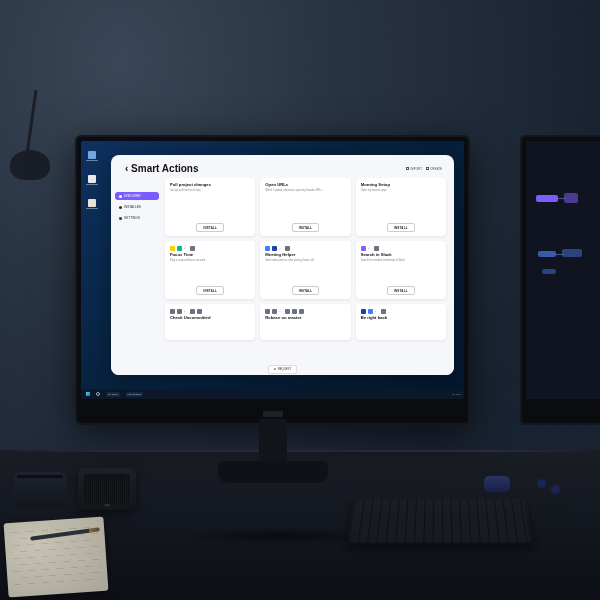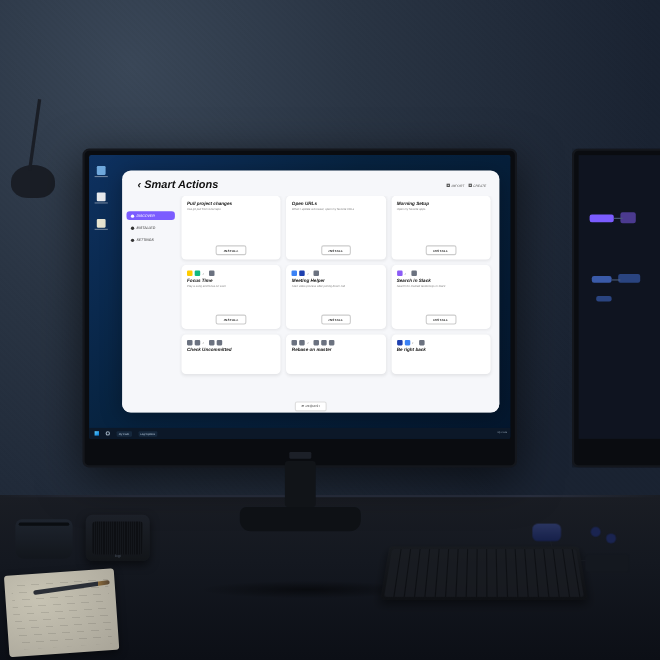--- a/index.html
+++ b/index.html
@@ -40,21 +40,20 @@
     position: absolute; left: 10px; top: 150px; width: 50px; height: 40px;
     z-index: 2;
   }
   .lamp-head { width: 40px; height: 30px; background: #1a1e26; border-radius: 50% 50% 40% 40%; }
   .lamp-arm { position: absolute; top: -60px; left: 20px; width: 3px; height: 65px; background: #1a1e26; transform: rotate(8deg); }
 
   
   .monitor {
     position: absolute; left: 75px; top: 135px; width: 395px; height: 290px;
     z-index: 3;
-    font-style: italic;
   }
   .monitor-bezel {
     position: absolute; inset: 0;
     background: #0a0c10;
     border-radius: 6px;
     border: 2px solid #14171d;
     box-shadow: 0 10px 40px rgba(0,0,0,0.6);
   }
   .monitor-screen {
     position: absolute; left: 6px; right: 6px; top: 6px; bottom: 26px;

